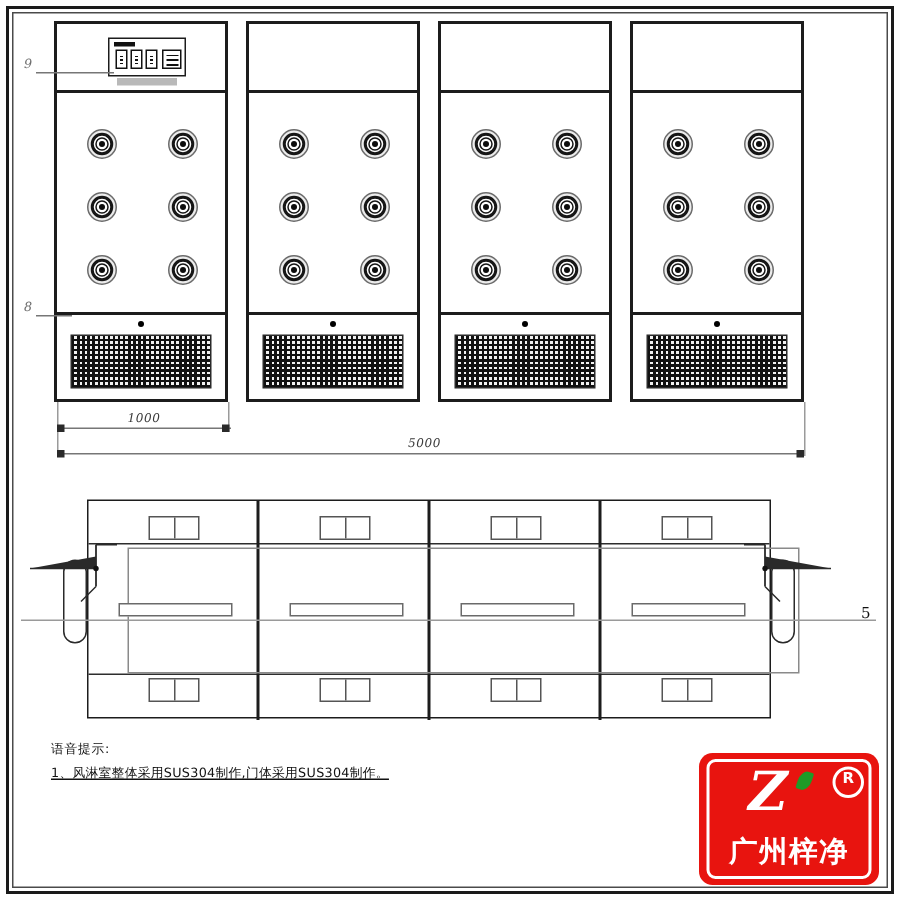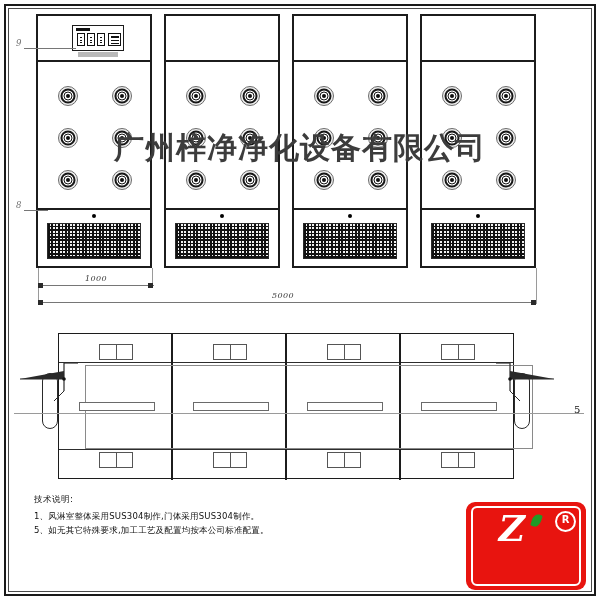--- a/index.html
+++ b/index.html
@@ -126,21 +126,21 @@
 
   
   .door-arc{
     position:absolute;width:16px;height:56px;
     border:1.4px solid #2a2a2a;border-radius:8px;box-sizing:border-box;background:#fff;
   }
 
   
   .notes{position:absolute;left:34px;top:494px;width:400px;}
   .note-title{font-size:8.5px;margin-bottom:4px;color:#111;letter-spacing:.5px;}
-  .note-line{font-size:8.5px;line-height:13.6px;color:#111;letter-spacing:.2px;white-space:nowrap;}
+  .note-line{font-size:8.5px;line-height:13.6px;color:#111;letter-spacing:.2px;white-space:nowrap;text-decoration:underline;}
 
   
   .logo{
     position:absolute;left:466px;top:502px;width:120px;height:88px;
     background:#e8140f;border-radius:9px;
     box-sizing:border-box;
   }
   .logo-inner{
     position:absolute;left:5px;top:4px;right:5px;bottom:4px;
     border:2.5px solid #ffffff;border-radius:6px;box-sizing:border-box;
@@ -438,27 +438,26 @@
       <line x1="22" y1="34" x2="32" y2="44" stroke="#2a2a2a" stroke-width="1"></line>
       <circle cx="22" cy="22" r="1.8" fill="#111"></circle>
     </svg>
   </div>
 
   <div class="ln vthin" style="left:14px;top:413px;width:570px;height:1px;"></div>
 
   <div class="leader-lbl" style="left:574px;top:404px;font-size:10px;color:#111;font-style:normal;">5</div>
 
   <div class="notes">
-    <div class="note-title">技术说明:</div>
+    <div class="note-title">语音提示:</div>
     <div class="note-line">1、风淋室整体采用SUS304制作,门体采用SUS304制作。</div>
-    <div class="note-line">5、如无其它特殊要求,加工工艺及配置均按本公司标准配置。</div>
   </div>
 
   <div class="logo">
     <div class="logo-inner"></div>
     <div class="logo-mark">Z</div>
     <div class="logo-leaf"></div>
     <div class="logo-reg">R</div>
+    <div class="logo-text">广州梓净</div>
   </div>
 
-  <div class="watermark">广州梓净净化设备有限公司</div>
 
 </div>
 
 </body></html>

